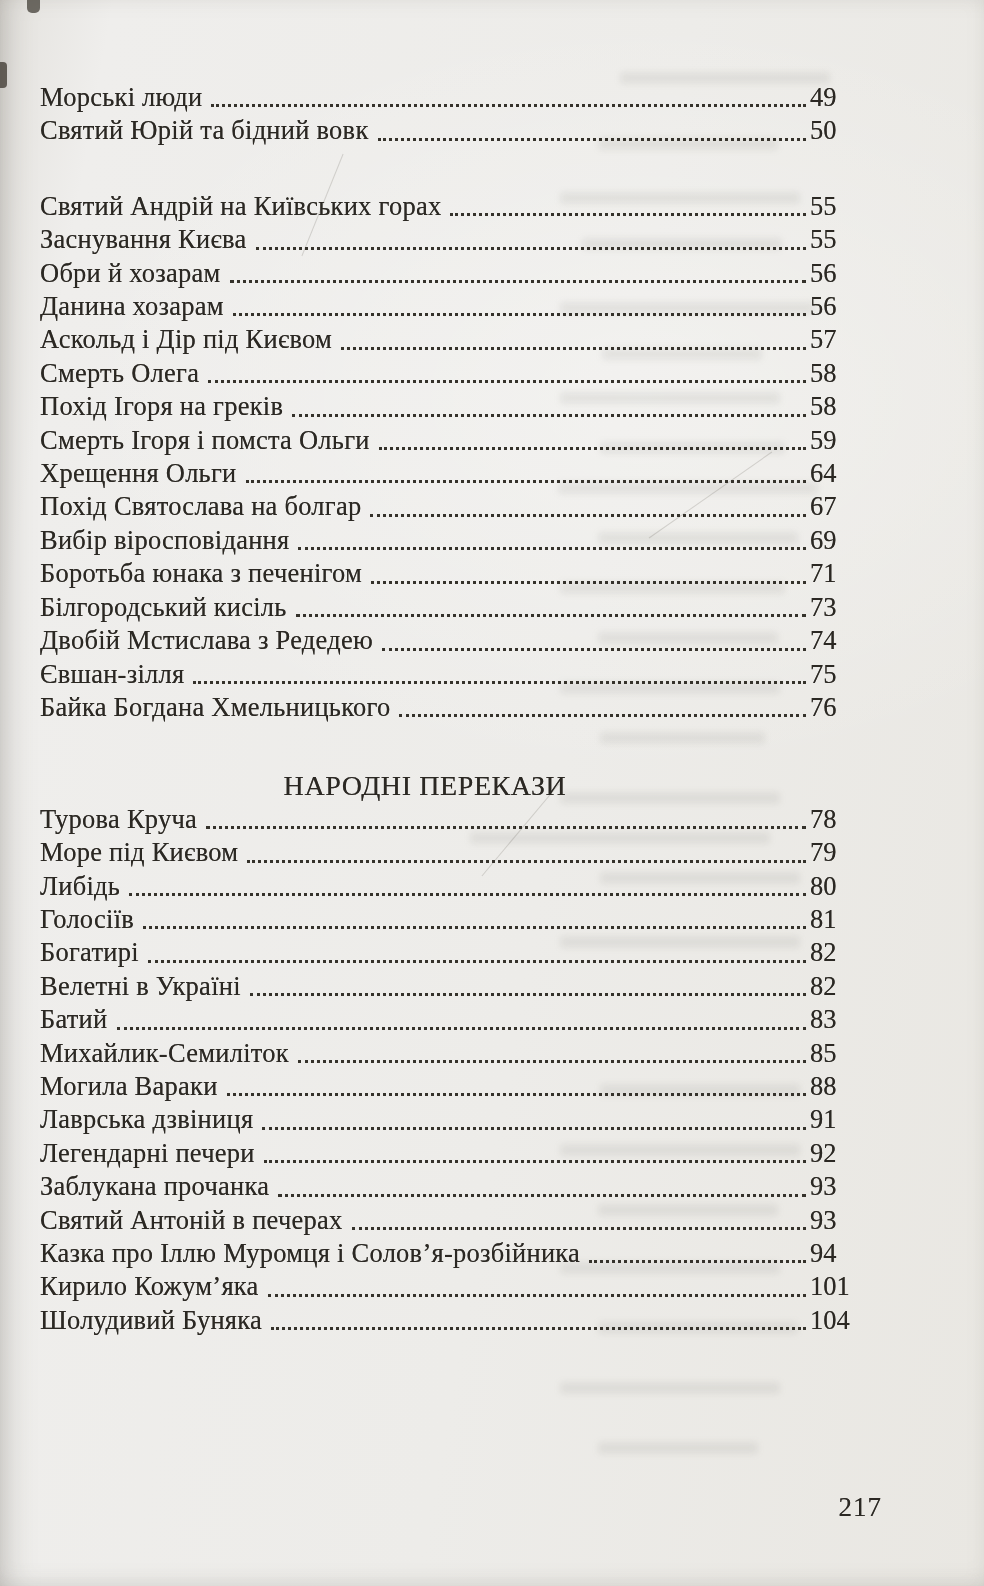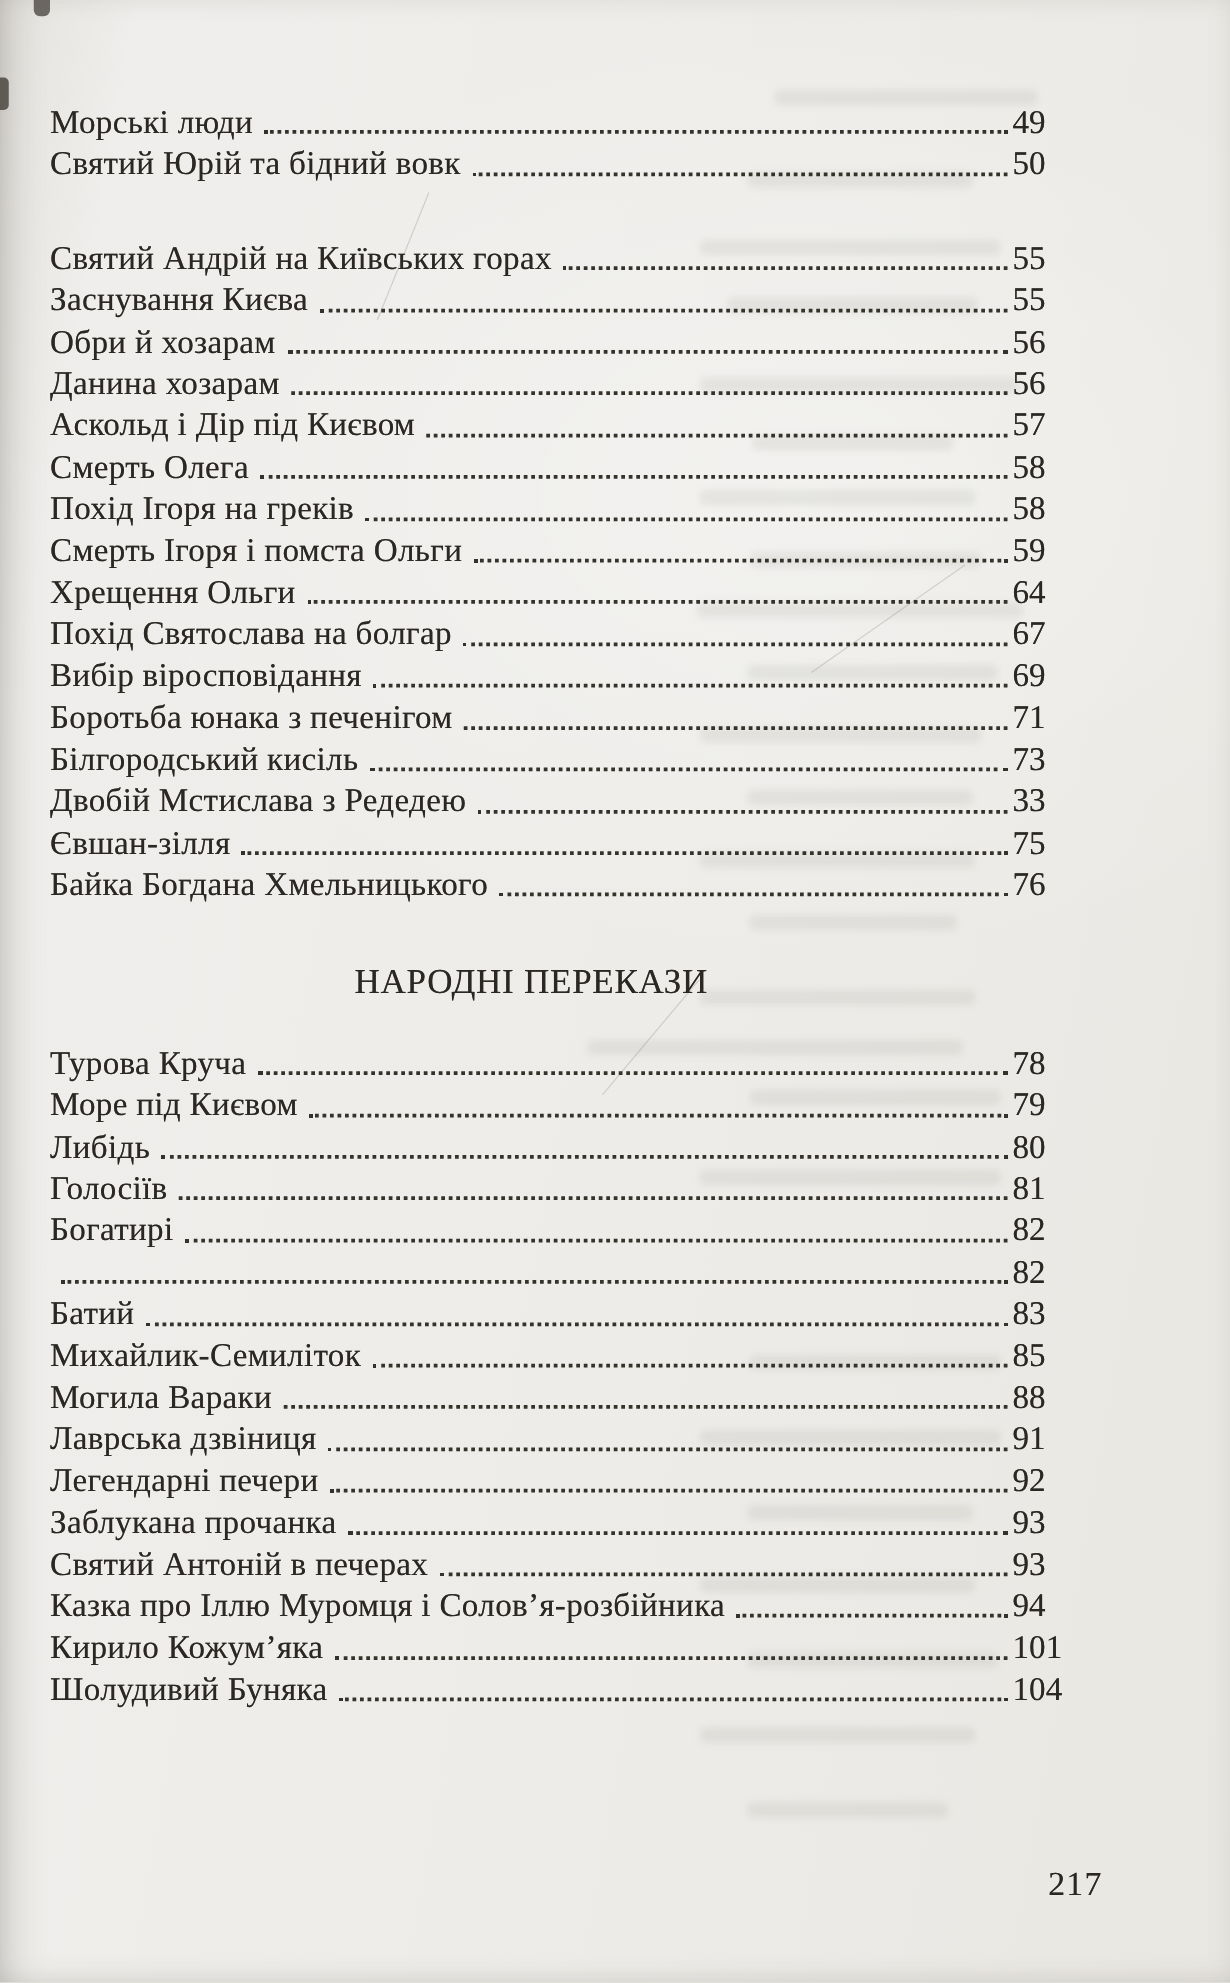--- a/index.html
+++ b/index.html
@@ -37,21 +37,21 @@
   }
   .entry .pnum{flex:0 0 52px;text-align:left;}
   .heading{
     font-size:28px;font-weight:400;letter-spacing:0.6px;
     text-align:center;margin:0 52px 0 0;line-height:33.4px;
     text-shadow:0 0 0.5px rgba(43,40,35,0.65);
   }
   .heading.first{margin-top:50px;}
   .heading.second{margin-top:45px;}
   .entries.sec1{margin-top:42px;}
-  .entries.sec2{margin-top:31px;}
+  .entries.sec2{}
   .folio{
     position:absolute;top:1492px;right:102px;z-index:3;
     font-size:27px;line-height:30px;letter-spacing:1px;
     text-shadow:0 0 0.5px rgba(43,40,35,0.65);
   }
   
   .ghost{position:absolute;z-index:1;background:rgba(112,106,94,0.10);filter:blur(3px);border-radius:4px;pointer-events:none;}
   .scratch{position:absolute;z-index:1;background:rgba(100,95,85,0.22);pointer-events:none;}
   .edge-mark{position:absolute;z-index:2;background:#433f37;pointer-events:none;}
 </style>
@@ -186,21 +186,21 @@
 
         <div class="entry">
           <span class="title">Білгородський кисіль</span>
           <span class="leader"></span>
           <span class="pnum">73</span>
         </div>
 
         <div class="entry">
           <span class="title">Двобій Мстислава з Редедею</span>
           <span class="leader"></span>
-          <span class="pnum">33</span>
+          <span class="pnum">74</span>
         </div>
 
         <div class="entry">
           <span class="title">Євшан-зілля</span>
           <span class="leader"></span>
           <span class="pnum">75</span>
         </div>
 
         <div class="entry">
           <span class="title">Байка Богдана Хмельницького</span>
@@ -236,20 +236,21 @@
           <span class="pnum">81</span>
         </div>
 
         <div class="entry">
           <span class="title">Богатирі</span>
           <span class="leader"></span>
           <span class="pnum">82</span>
         </div>
 
         <div class="entry">
+          <span class="title">Велетні в Україні</span>
           <span class="leader"></span>
           <span class="pnum">82</span>
         </div>
 
         <div class="entry">
           <span class="title">Батий</span>
           <span class="leader"></span>
           <span class="pnum">83</span>
         </div>
 

